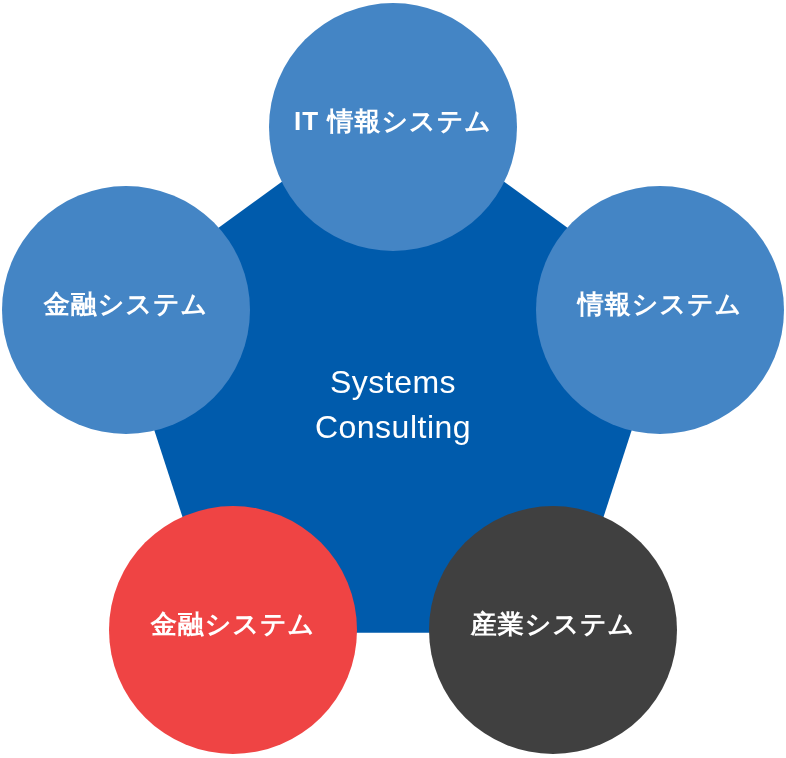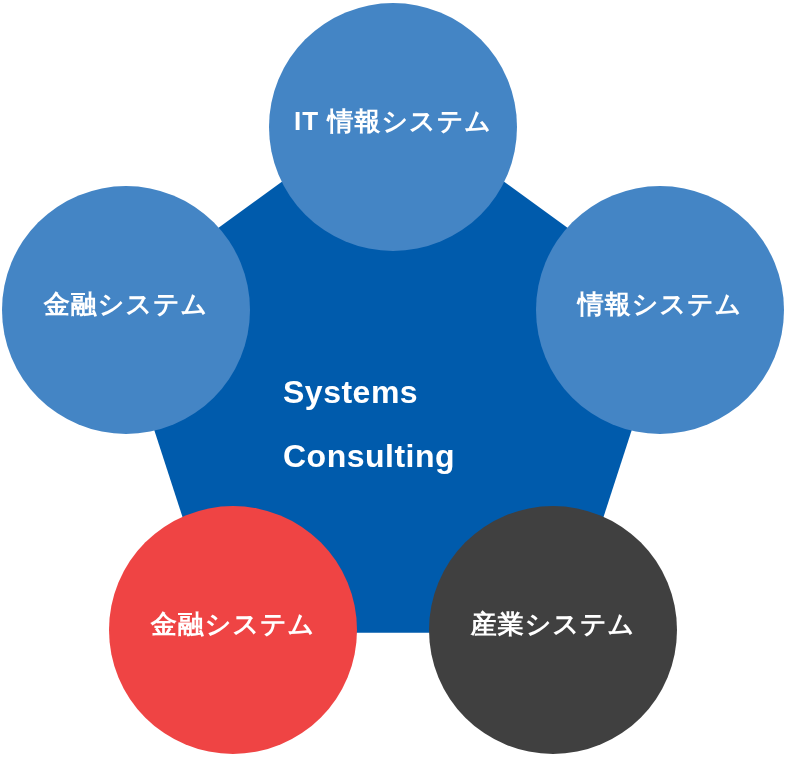--- a/index.html
+++ b/index.html
@@ -21,25 +21,25 @@
     top: 0;
     width: 786px;
     height: 758px;
     display: block;
   }
   .center-title {
     position: absolute;
     left: 283px;
     top: 360px;
     width: 220px;
-    text-align: left;
+    text-align: center;
     color: #ffffff;
     font-size: 32px;
-    line-height: 64px;
-    font-weight: bold;
+    line-height: 45px;
+    font-weight: normal;
     letter-spacing: 0.5px;
   }
   .node-circle {
     position: absolute;
     width: 248px;
     height: 248px;
     border-radius: 50%;
     display: flex;
     align-items: center;
     justify-content: center;

